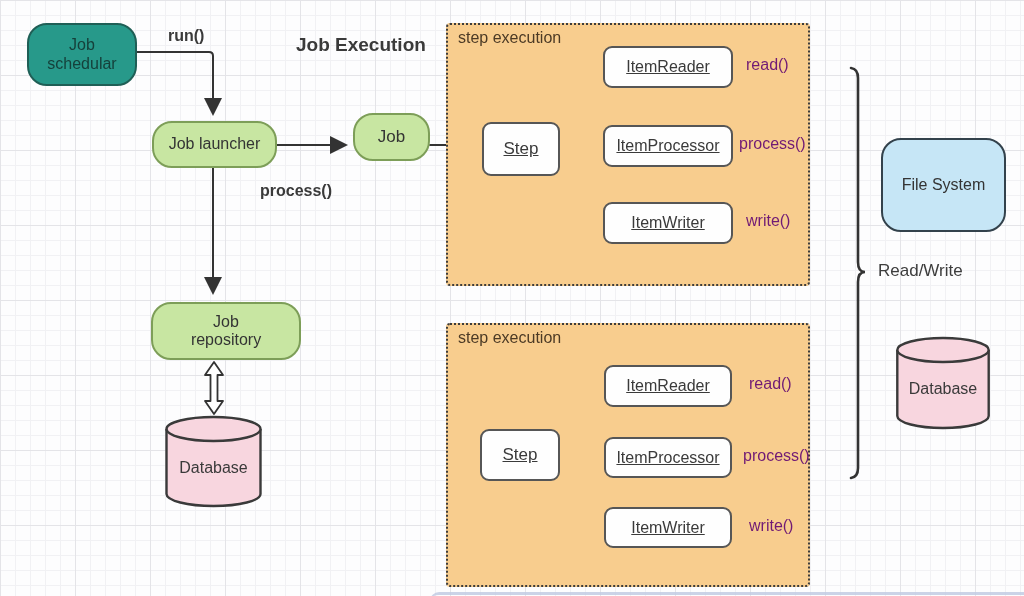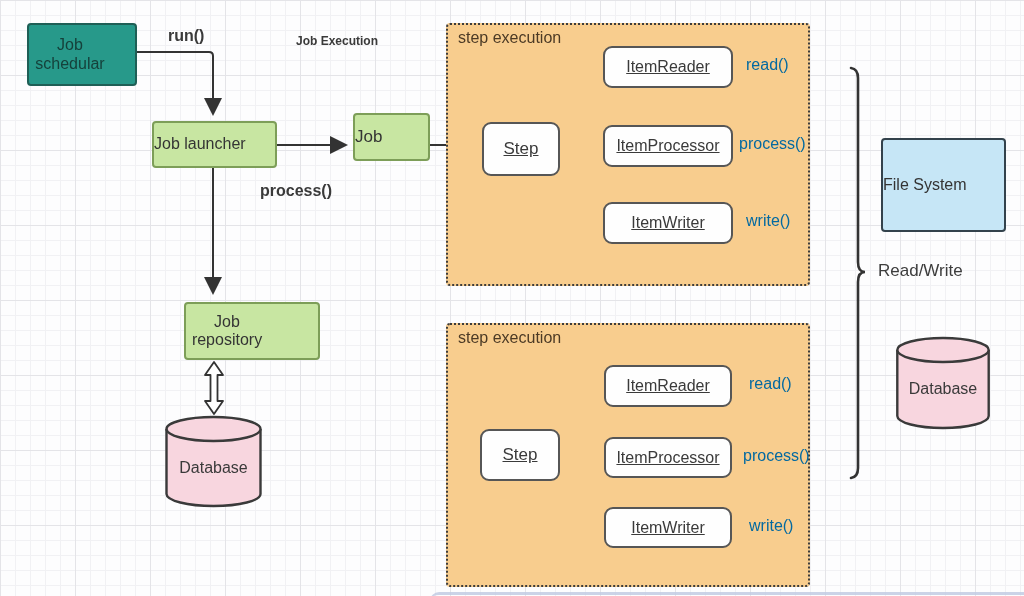--- a/index.html
+++ b/index.html
@@ -9,39 +9,39 @@
     background-color:#fdfdfe;
     background-image:
       linear-gradient(#e4e4e8 1px, transparent 1px),
       linear-gradient(90deg,#e4e4e8 1px, transparent 1px),
       linear-gradient(#f1f1f4 1px, transparent 1px),
       linear-gradient(90deg,#f1f1f4 1px, transparent 1px);
     background-size:75px 75px,75px 75px,15px 15px,15px 15px;
   }
   .abs{position:absolute;}
   .node{
-    position:absolute;display:flex;align-items:center;
-    text-align:center;border-radius:4px;font-size:16px;color:#343434;
+    position:absolute;display:flex;align-items:center;justify-content:center;
+    text-align:center;border-radius:20px;font-size:16px;color:#343434;
     line-height:1.15;box-sizing:border-box;
   }
   .teal{background:#27998a;border:2px solid #1f5f56;color:#15413b;}
   .green{background:#c8e6a2;border:2px solid #7d9e58;}
   .white-box{background:#fefefe;border:2px solid #565656;border-radius:9px;color:#3a3a3a;text-decoration:underline;}
   .blue{background:#c6e6f6;border:2px solid #33424c;}
   .bold-label{position:absolute;font-weight:bold;font-size:16px;color:#3a3a3a;white-space:nowrap;}
   .plain-label{position:absolute;font-size:17px;color:#3d3d3d;white-space:nowrap;}
   .group{
     position:absolute;background:#f8cd8e;border:2px dotted #3c3c3c;border-radius:4px;
     box-sizing:border-box;
     text-align:center;
   }
   .group-title{position:absolute;left:10px;top:4px;font-size:16px;color:#4c3a25;}
   .step-box{position:absolute;display:flex;align-items:center;justify-content:center;font-size:17px;}
   .item-box{position:absolute;display:flex;align-items:center;justify-content:center;font-size:16px;}
-  .method{position:absolute;font-size:16px;color:#0369a1;display:flex;align-items:center;}
+  .method{position:absolute;font-size:16px;color:#701a75;display:flex;align-items:center;}
   .cyl{position:absolute;}
   .cyl .cyl-label{
     position:absolute;left:0;top:12px;right:0;bottom:0;display:flex;
     align-items:center;justify-content:center;font-size:16px;color:#3a3a3a;
   }
   .narrow{max-width:82px;}
   .bottom-edge{
     position:absolute;left:430px;top:592px;width:594px;height:6px;
     border-top:3px solid #c3cce4;border-top-left-radius:10px;opacity:.85;
   }
@@ -79,33 +79,33 @@
 
     <polygon points="214,362 223,375 217.5,375 217.5,401 223,401 214,414 205,401 210.5,401 210.5,375 205,375" fill="#ffffff" stroke="#333" stroke-width="1.8" stroke-linejoin="round"></polygon>
   </svg>
 
   <div class="node teal" style="left:27px;top:23px;width:110px;height:63px;">
     <span class="narrow">Job schedular</span>
   </div>
 
   <div class="bold-label" style="left:168px;top:27px;">run()</div>
 
-  <div class="bold-label" style="left:296px;top:34px;font-size:12px;">Job Execution</div>
+  <div class="bold-label" style="left:296px;top:34px;font-size:19px;">Job Execution</div>
 
   <div class="node green" style="left:152px;top:121px;width:125px;height:47px;">
     <span>Job launcher</span>
   </div>
 
   <div class="node green" style="left:353px;top:113px;width:77px;height:48px;font-size:17px;">
     <span>Job</span>
   </div>
 
   <div class="bold-label" style="left:260px;top:182px;">process()</div>
 
-  <div class="node green" style="left:151px;top:302px;width:136px;height:58px;margin-left:33px;">
+  <div class="node green" style="left:151px;top:302px;width:150px;height:58px;">
     <span class="narrow">Job repository</span>
   </div>
 
   <div class="cyl" style="left:165px;top:415px;width:97px;height:93px;">
     <svg width="97" height="93" viewBox="0 0 97 93">
       <path d="M1.5,14 V79 A47,12 0 0 0 95.5,79 V14" fill="#f8d6df" stroke="#3a3a3a" stroke-width="2.4"></path>
       <ellipse cx="48.5" cy="14" rx="47" ry="12" fill="#f8d6df" stroke="#3a3a3a" stroke-width="2.4"></ellipse>
     </svg>
     <div class="cyl-label">Database</div>
   </div>

